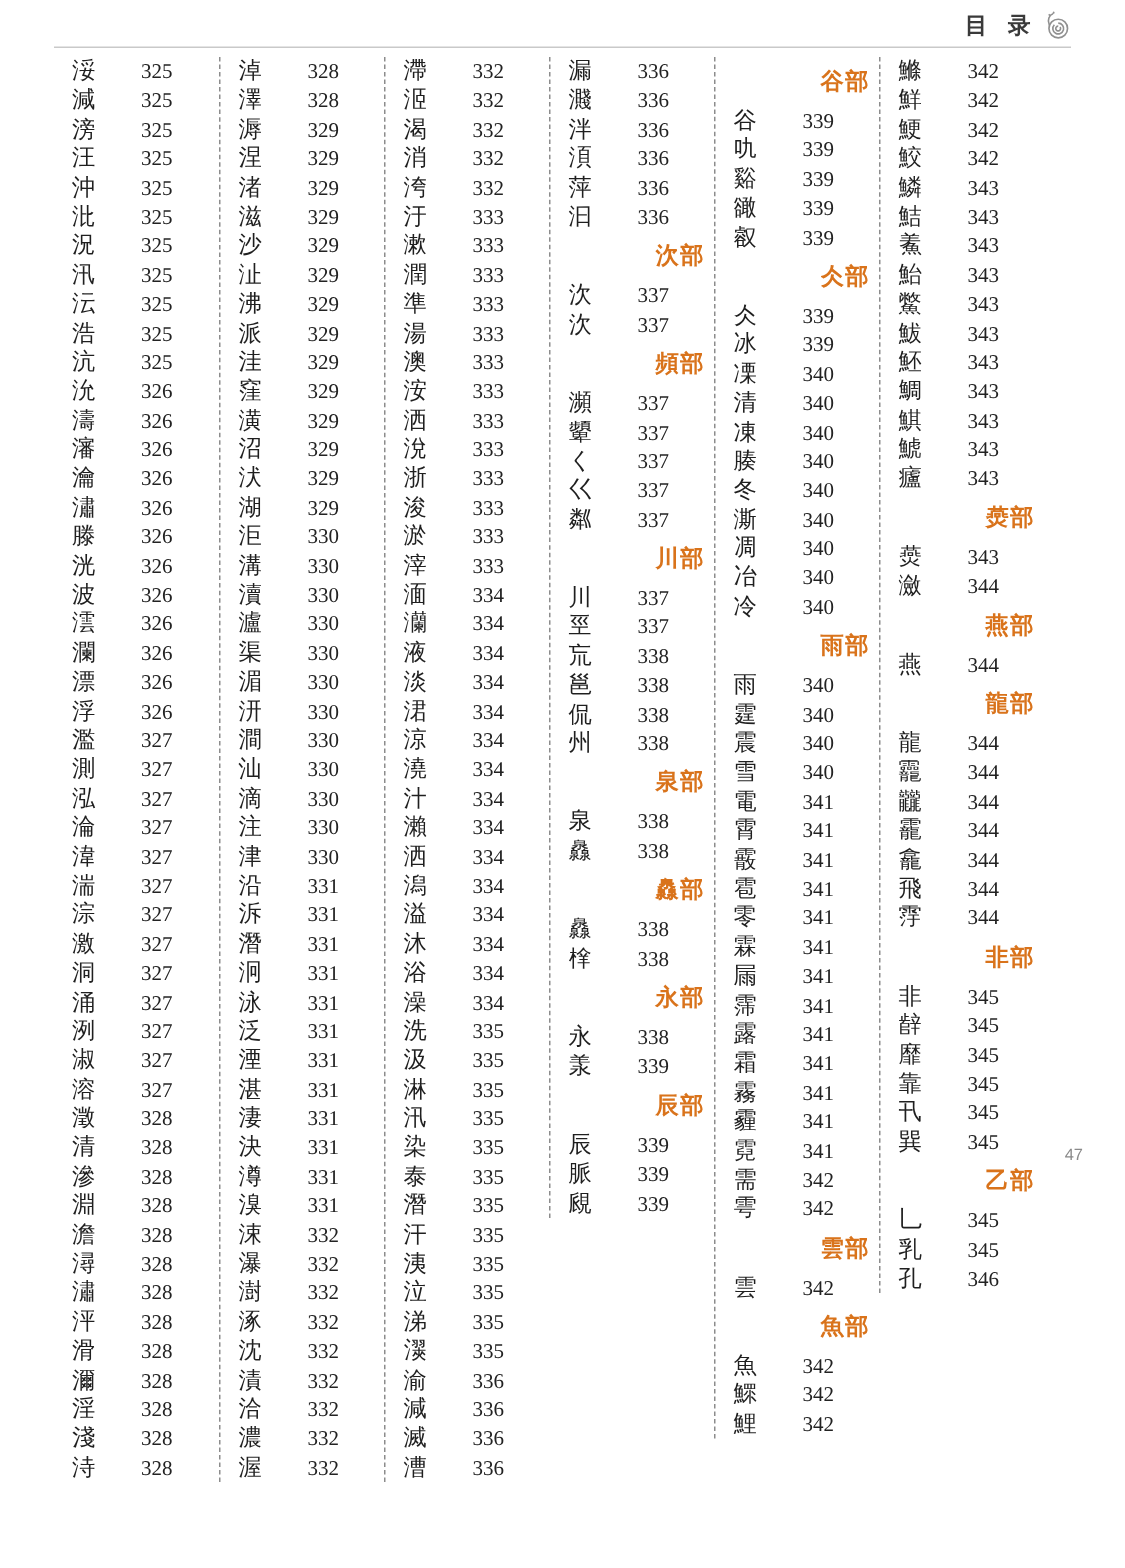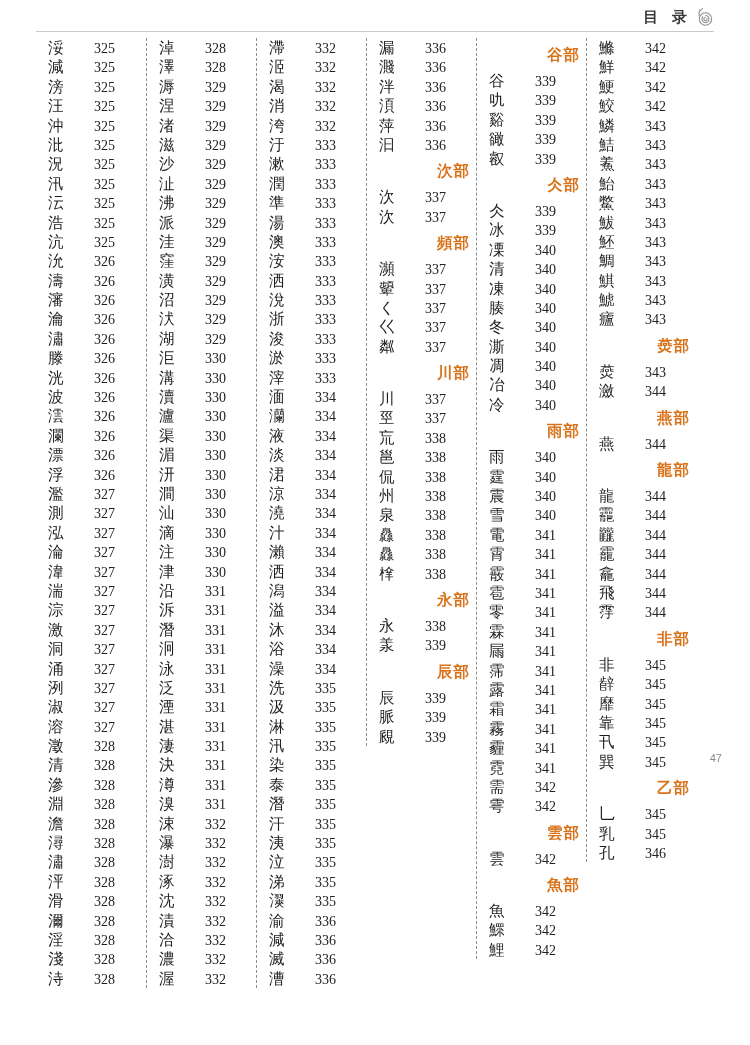--- a/index.html
+++ b/index.html
@@ -112,21 +112,21 @@
     font-size: 15.5px;
     font-weight: bold;
     letter-spacing: 1px;
     font-family: "Liberation Serif", "DejaVu Serif", serif;
     padding-right: 6px;
   }
 
   .folio {
     position: absolute;
     right: 28px;
-    bottom: 12px;
+    bottom: 0;
     font-size: 11px;
     color: #8a8a8a;
     font-family: Liberation Sans, sans-serif;
     margin-left: 28px;
   }
 </style>
 </head>
 <body>
 
 <div class="page">
@@ -816,28 +816,30 @@
           <span class="pg">338</span>
         </div>
         <div class="entry">
           <span class="ch">侃</span>
           <span class="pg">338</span>
         </div>
         <div class="entry">
           <span class="ch">州</span>
           <span class="pg">338</span>
         </div>
+        <div class="section-head">泉部</div>
         <div class="entry">
           <span class="ch">泉</span>
           <span class="pg">338</span>
         </div>
         <div class="entry">
           <span class="ch">灥</span>
           <span class="pg">338</span>
         </div>
+        <div class="section-head">灥部</div>
         <div class="entry">
           <span class="ch">灥</span>
           <span class="pg">338</span>
         </div>
         <div class="entry">
           <span class="ch">㮆</span>
           <span class="pg">338</span>
         </div>
         <div class="section-head">永部</div>
         <div class="entry">

